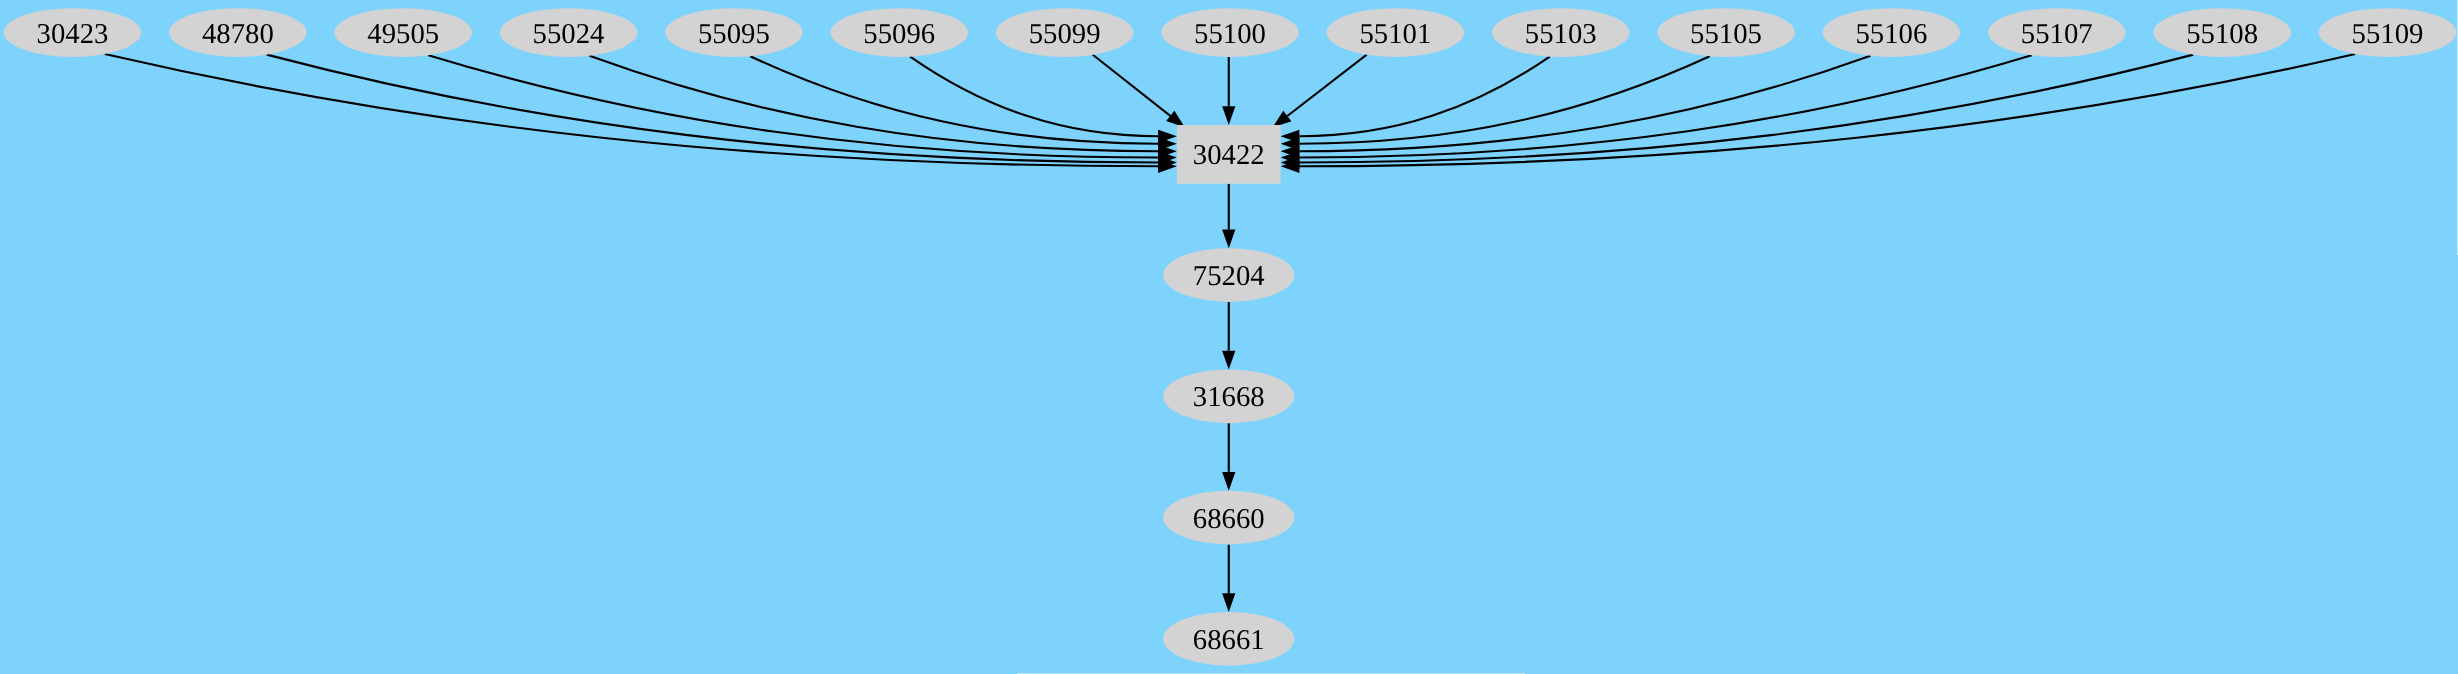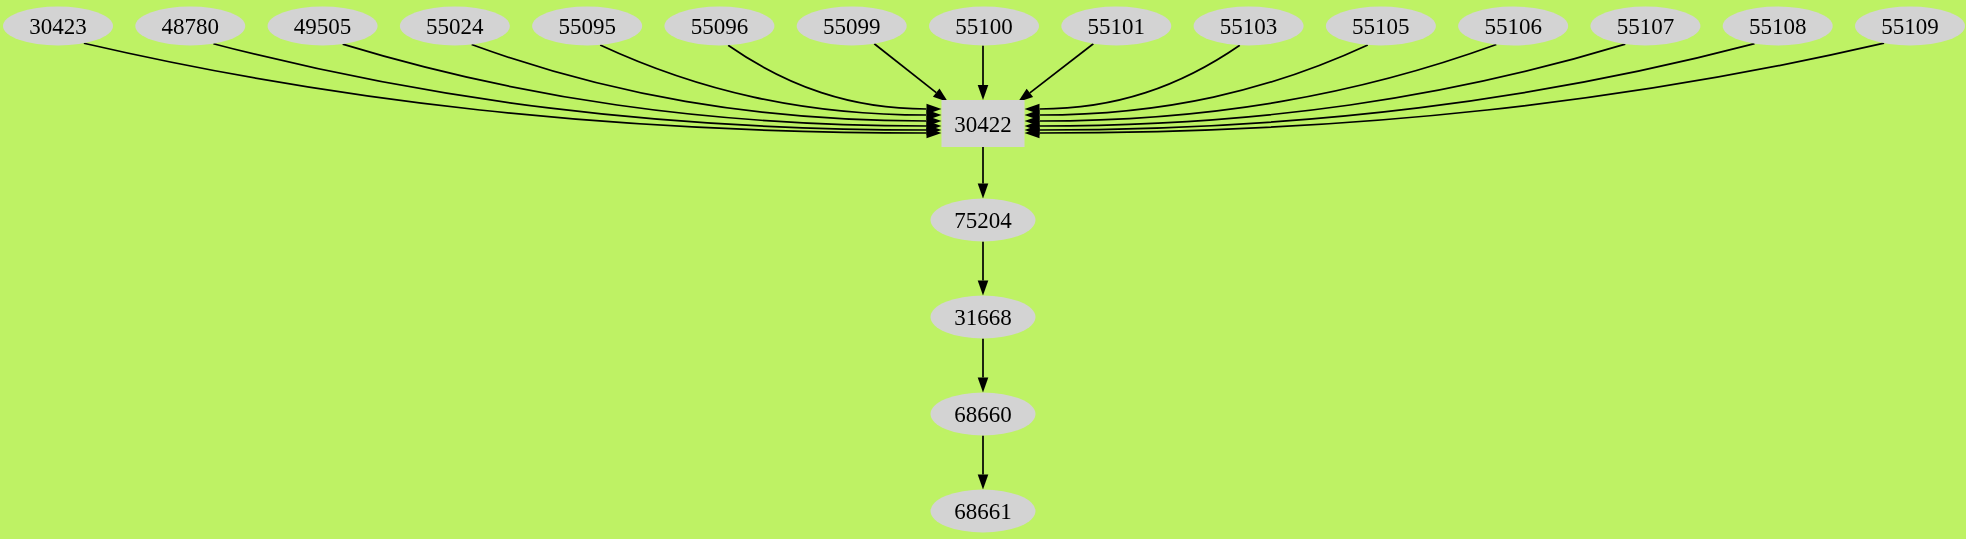--- a/index.html
+++ b/index.html
@@ -5,21 +5,21 @@
   html, body {
     margin: 0;
     padding: 0;
     background: #ffffff;
     font-family: "Liberation Serif", "DejaVu Serif", serif;
   }
   .graph-wrap {
     position: relative;
     width: 1966px;
     height: 539px;
-    background: #bef264;
+    background: #7dd3fc;
     overflow: hidden;
   }
   svg text {
     font-family: "Liberation Serif", "DejaVu Serif", serif;
     font-size: 23px;
     fill: #000000;
   }
 </style>
 </head>
 <body>

